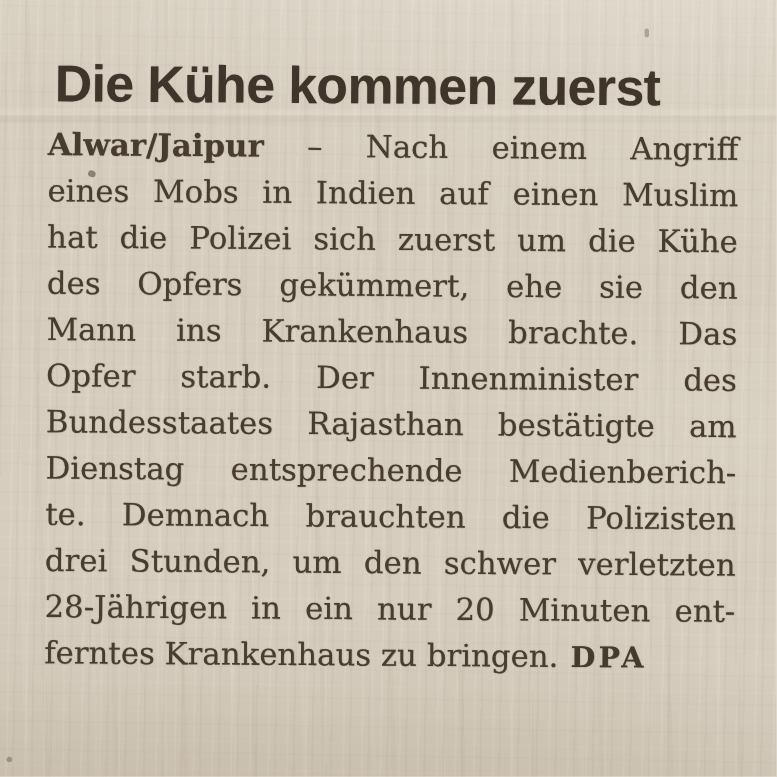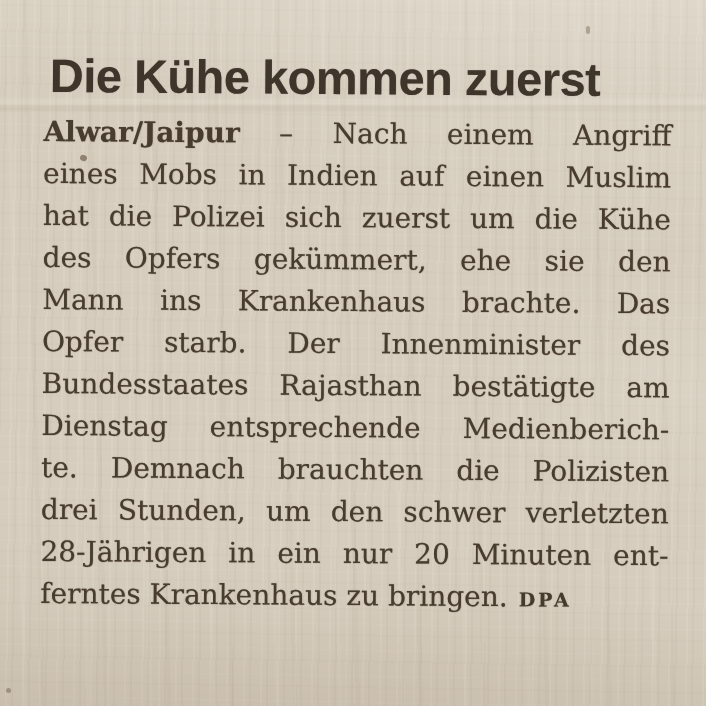--- a/index.html
+++ b/index.html
@@ -81,21 +81,21 @@
     text-align-last: left;
     height: 42px;
   }
 
   .dateline {
     font-weight: 700;
   }
 
   .agency {
     font-weight: 700;
-    font-size: 19px;
+    font-size: 26px;
     letter-spacing: 3px;
     margin-left: 11px;
     color: #453a2c;
   }
 
   
   .speck {
     position: absolute;
     border-radius: 50%;
     background: rgba(82,66,48,0.55);

